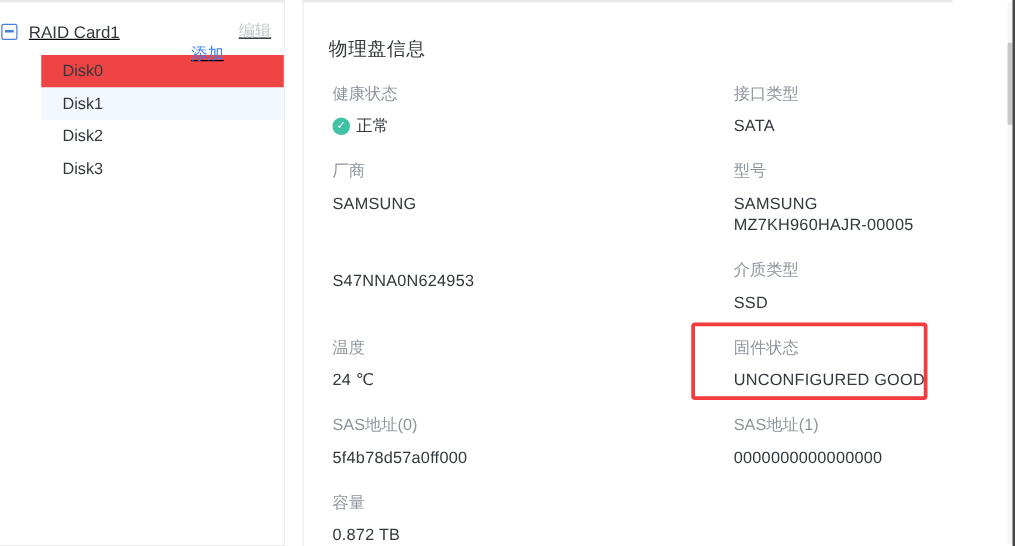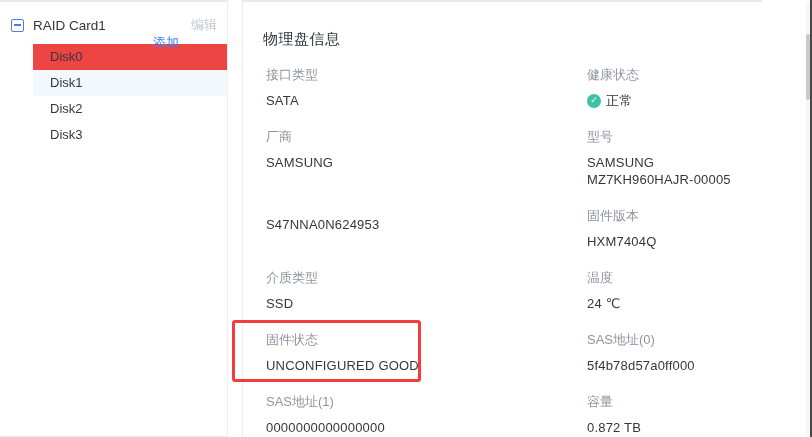--- a/index.html
+++ b/index.html
@@ -14,21 +14,21 @@
   
   .sidebar-card {
     position: absolute; left: 0; top: 0; width: 228px; height: 437px;
     background: #fff;
     border-top: 2px solid #e9e9e9;
     border-right: 1px solid #ededed;
     border-bottom: 1px solid #ececec;
   }
   .tree-header {
     display: flex; align-items: center;
-    padding: 14px 10px 8px 11px; height: 40px;
+    padding: 14px 10px 8px 1px; height: 40px; text-decoration: underline;
   }
   .minus-box {
     width: 13px; height: 13px; flex: 0 0 13px;
     border: 1px solid #4d7ed8; border-radius: 2px;
     display: inline-flex; align-items: center; justify-content: center;
     cursor: pointer;
   }
   .minus-line { width: 7px; height: 2px; background: #4d7ed8; display: block; }
   .tree-title {
     flex: 1; margin-left: 9px; font-size: 13.5px; color: #32373c;
@@ -118,50 +118,46 @@
       <div class="disk-item">Disk3</div>
     </div>
   </div>
 
   <div class="main-card">
     <div class="panel-title">物理盘信息</div>
 
     <div class="fields">
 
       <div class="field">
-        <div class="f-label">接口类型</div>
-        <div class="f-value">SATA</div>
-      </div>
-
-      <div class="field">
         <div class="f-label">健康状态</div>
         <div class="f-value badge-row">
           <span class="ok-badge">✓</span>
           <span>正常</span>
         </div>
+      </div>
+
+      <div class="field">
+        <div class="f-label">接口类型</div>
+        <div class="f-value">SATA</div>
       </div>
 
       <div class="field">
         <div class="f-label">厂商</div>
         <div class="f-value">SAMSUNG</div>
       </div>
 
       <div class="field">
         <div class="f-label">型号</div>
         <div class="f-value">SAMSUNG MZ7KH960HAJR-00005</div>
       </div>
 
       <div class="field">
         <div class="f-value">S47NNA0N624953</div>
       </div>
 
-      <div class="field">
-        <div class="f-label">固件版本</div>
-        <div class="f-value">HXM7404Q</div>
-      </div>
 
       <div class="field">
         <div class="f-label">介质类型</div>
         <div class="f-value">SSD</div>
       </div>
 
       <div class="field">
         <div class="f-label">温度</div>
         <div class="f-value">24 ℃</div>
       </div>

